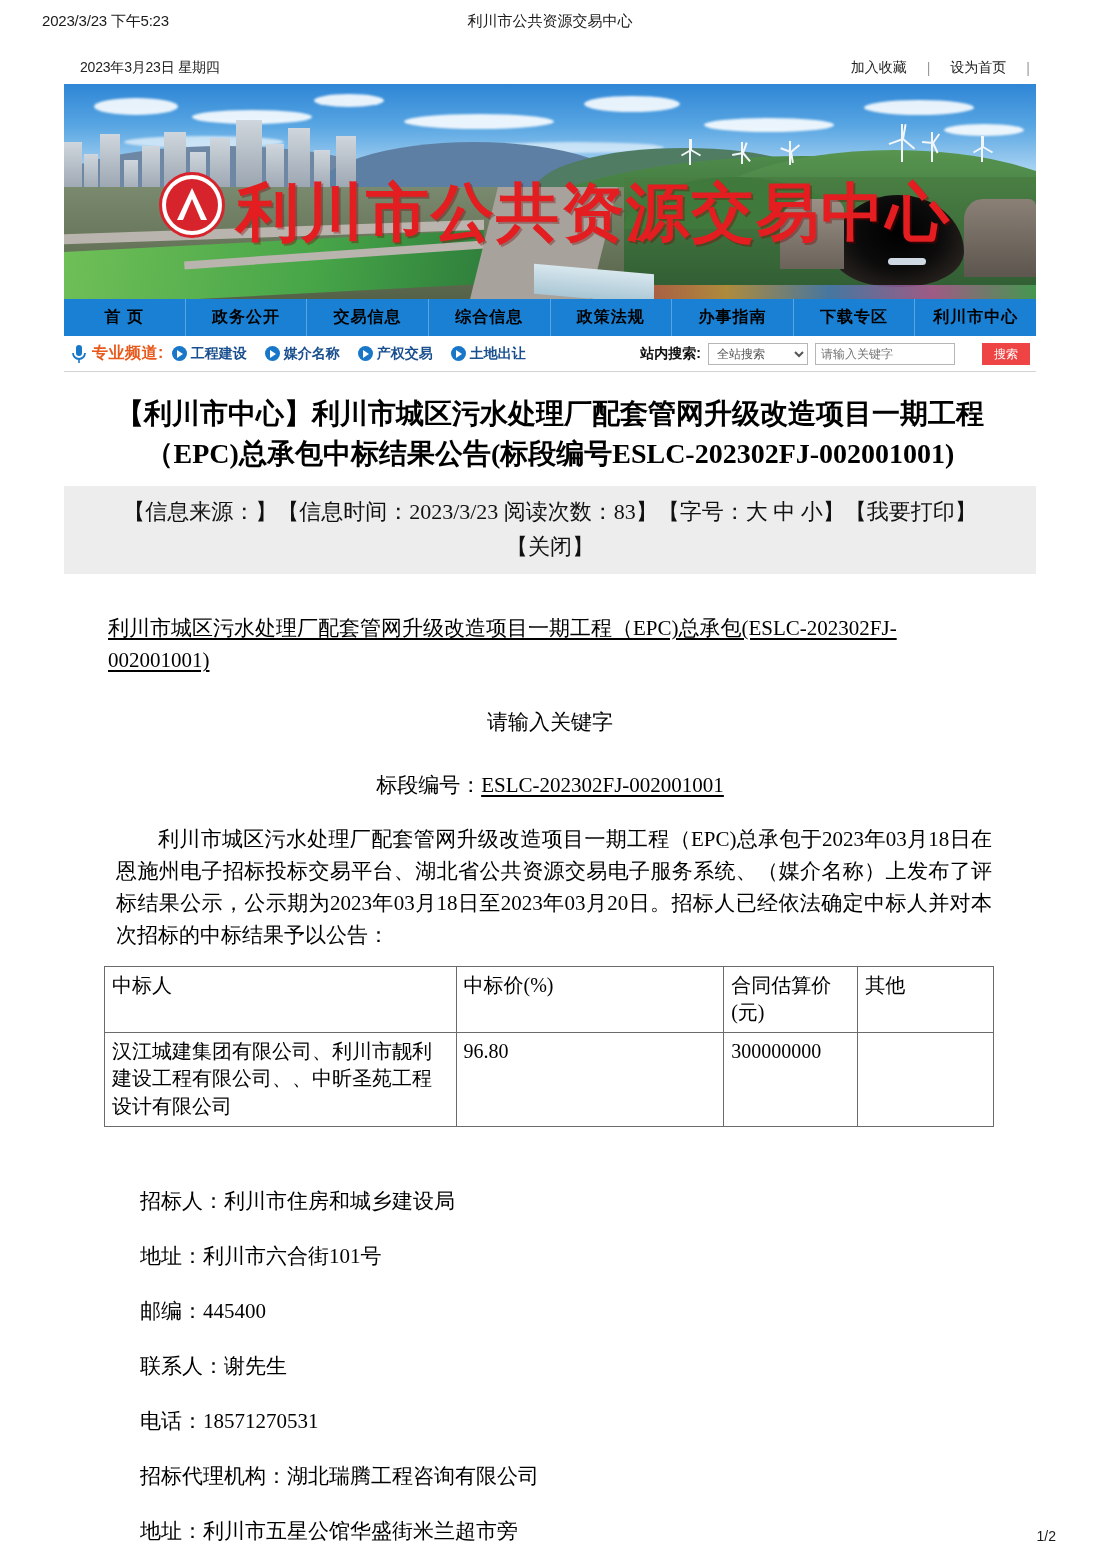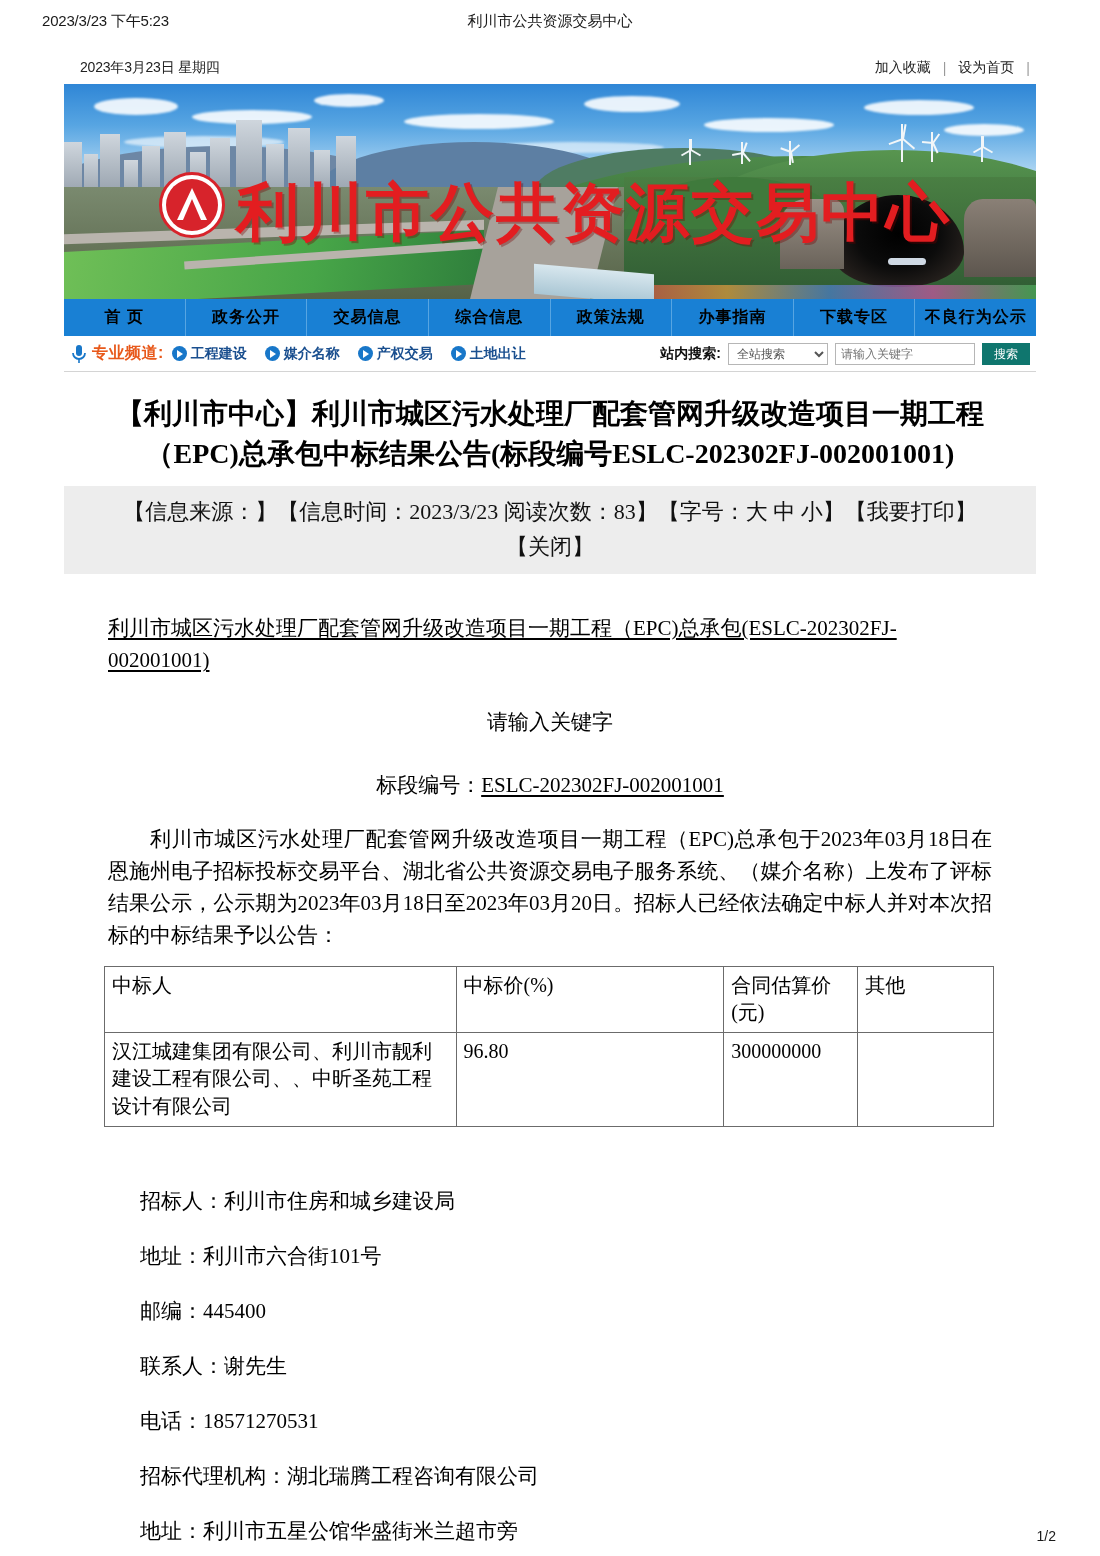--- a/index.html
+++ b/index.html
@@ -43,21 +43,21 @@
   
   .util-bar {
     height: 32px;
     display: flex; align-items: center; justify-content: space-between;
     padding: 0 6px 0 16px;
     font-size: 14px;
     color: #222;
     background: #fff;
   }
   .util-left { font-size: 14px; letter-spacing: -0.2px; }
-  .util-right { display: flex; align-items: center; gap: 0; font-size: 14px;}
+  .util-right { display: flex; align-items: center; gap: 8px; font-size: 14px;}
   .util-right span.link { padding: 0 12px; cursor: pointer; }
   .util-right span.sep { color: #9a9a9a; }
 
   
   .banner {
     position: relative;
     width: 972px; height: 215px;
     overflow: hidden;
     background: #2f7fc4;
   }
@@ -188,23 +188,24 @@
     padding: 0 4px;
     font-family: "Liberation Sans", sans-serif;
   }
   .search-input {
     width: 140px; height: 22px; font-size: 12px;
     border: 1px solid #b6b6b6; background: #fff; color: #555;
     padding: 0 5px;
     font-family: "Liberation Sans", sans-serif;
   }
   .search-btn {
-    width: 48px; height: 22px; background: #0f766e; color: #fff;
+    width: 48px; height: 22px; background: #ef4444; color: #fff;
     border: none; font-size: 12px; cursor: pointer;
     font-family: "Liberation Sans", sans-serif;
+    margin-left: 20px;
   }
 
   
   .article { width: 972px; padding: 0; }
   .art-title {
     font-family: "Liberation Serif", "DejaVu Serif", serif;
     font-size: 28px; font-weight: bold;
     text-align: center;
     line-height: 1.42;
     padding: 22px 18px 12px;
@@ -246,20 +247,21 @@
     text-align: center;
     padding-top: 32px;
     font-size: 21px;
   }
   .bid-no .u { text-decoration: underline; text-underline-offset: 3px; }
   .para {
     padding-top: 22px;
     text-indent: 2em;
     line-height: 1.52;
     text-align: justify;
+    margin-left: 8px;
   }
 
   
   table.result {
     margin: 14px 0 0 40px;
     width: 890px;
     border-collapse: collapse;
     font-family: "Liberation Serif", "DejaVu Serif", serif;
     font-size: 20px;
   }
@@ -409,21 +411,21 @@
   </div>
 
   <div class="nav">
     <div class="nav-item">首 页</div>
     <div class="nav-item">政务公开</div>
     <div class="nav-item">交易信息</div>
     <div class="nav-item">综合信息</div>
     <div class="nav-item">政策法规</div>
     <div class="nav-item">办事指南</div>
     <div class="nav-item">下载专区</div>
-    <div class="nav-item">不良行为公示</div>
+    <div class="nav-item">利川市中心</div>
   </div>
 
   <div class="channel">
     <svg class="mic-icon" viewBox="0 0 18 20">
       <rect x="6" y="1" width="6" height="11" rx="3" fill="#1877c9"></rect>
       <path d="M3 9 a6 6 0 0 0 12 0" fill="none" stroke="#1877c9" stroke-width="1.8"></path>
       <rect x="8.2" y="14" width="1.6" height="5" fill="#1877c9"></rect>
     </svg>
     <span class="channel-label">专业频道:</span>
 

